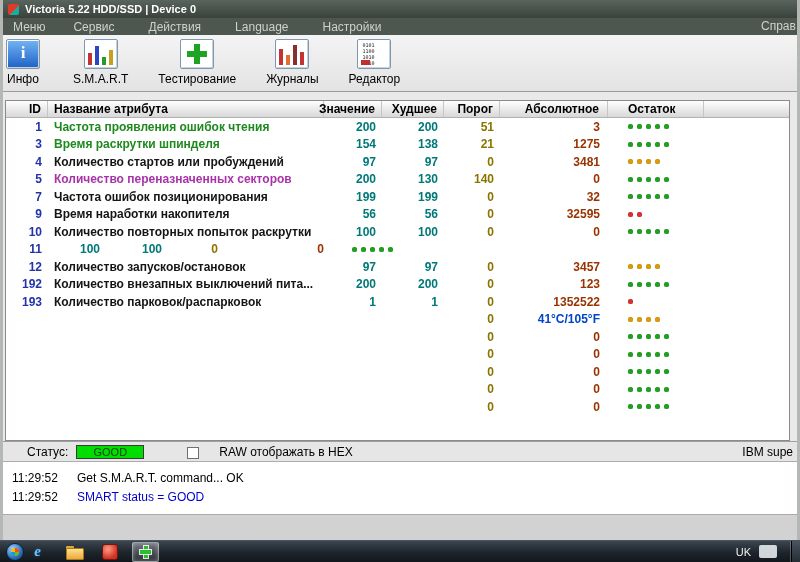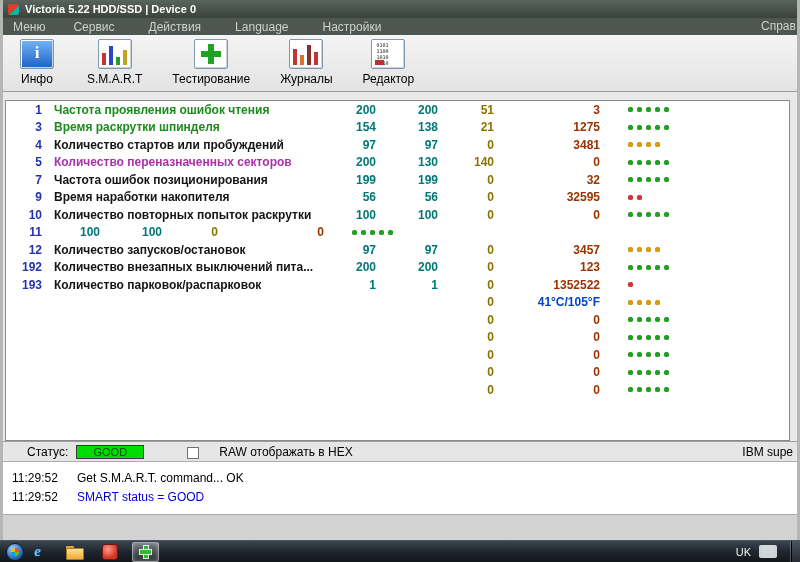--- a/index.html
+++ b/index.html
@@ -13,21 +13,21 @@
   .app-icon{width:11px;height:11px;border-radius:2px;background:linear-gradient(135deg,#e23a2a 58%,#17b0a0 58%);flex:0 0 auto}
   .title{color:#ffffff;font-size:11px;font-weight:bold;white-space:nowrap}
 
   .menubar{height:17px;background:#4d574f;display:flex;align-items:center;position:relative;font-size:12px;color:#ccd2cc}
   .menu-item{margin-left:10px;margin-right:24px;white-space:nowrap;cursor:default}
   .menu-item:first-child{margin-right:18px}
   .menu-right{position:absolute;right:0;top:0;height:17px;line-height:17px;width:36px;overflow:hidden;white-space:nowrap;color:#ccd2cc}
 
   
   .toolbar{height:57px;background:linear-gradient(#f4f4f4,#e3e3e3);border-bottom:1px solid #9b9b9b;
-           display:flex;align-items:flex-start;padding:4px 0 0 14px;gap:30px}
+           display:flex;align-items:flex-start;padding:4px 0 0 0;gap:30px}
   .tool-btn{display:flex;flex-direction:column;align-items:center;gap:3px;min-width:40px}
   .tool-icon{width:34px;height:30px;border:1px solid #7f98b0;border-radius:2px;background:#fff;position:relative;
              box-shadow:inset 1px 1px 0 #ffffff,inset -1px -1px 0 #c9d2da}
   .tool-label{font-size:12px;color:#000;white-space:nowrap}
 
   .ic-info{background:linear-gradient(#74b4f4,#1d62c6)}
   .ic-info::after{content:"i";position:absolute;left:50%;top:50%;transform:translate(-50%,-56%);
                   color:#fff;font:bold 17px "Liberation Serif",serif}
   .ic-smart{background-color:#fff;background-image:linear-gradient(#c23333,#c23333),linear-gradient(#2a46c8,#2a46c8),
             linear-gradient(#2a9a2a,#2a9a2a),linear-gradient(#c8a020,#c8a020);
@@ -157,20 +157,30 @@
           <span class="tool-icon ic-logs"></span>
           <span class="tool-label">Журналы</span>
         </div>
         <div class="tool-btn">
           <span class="tool-icon ic-editor"></span>
           <span class="tool-label">Редактор</span>
         </div>
       </div>
 
     <div class="grid">
+      <div class="thead">
+          <span class="hcell col-id">ID</span>
+          <span class="hcell col-name">Название атрибута</span>
+          <span class="hcell col-value">Значение</span>
+          <span class="hcell col-worst">Худшее</span>
+          <span class="hcell col-thresh">Порог</span>
+          <span class="hcell col-raw">Абсолютное</span>
+          <span class="hcell col-dots">Остаток</span>
+          <span class="hcell col-fill"></span>
+        </div>
       <div class="tbody">
           <div class="trow">
             <span class="cell col-id id-cell">1</span>
             <span class="cell col-name name-green">Частота проявления ошибок чтения</span>
             <span class="cell col-value val-cell">200</span>
             <span class="cell col-worst val-cell">200</span>
             <span class="cell col-thresh thr-cell">51</span>
             <span class="cell col-raw raw-cell">3</span>
             <span class="cell col-dots">
               <span class="dot dot-green"></span>

